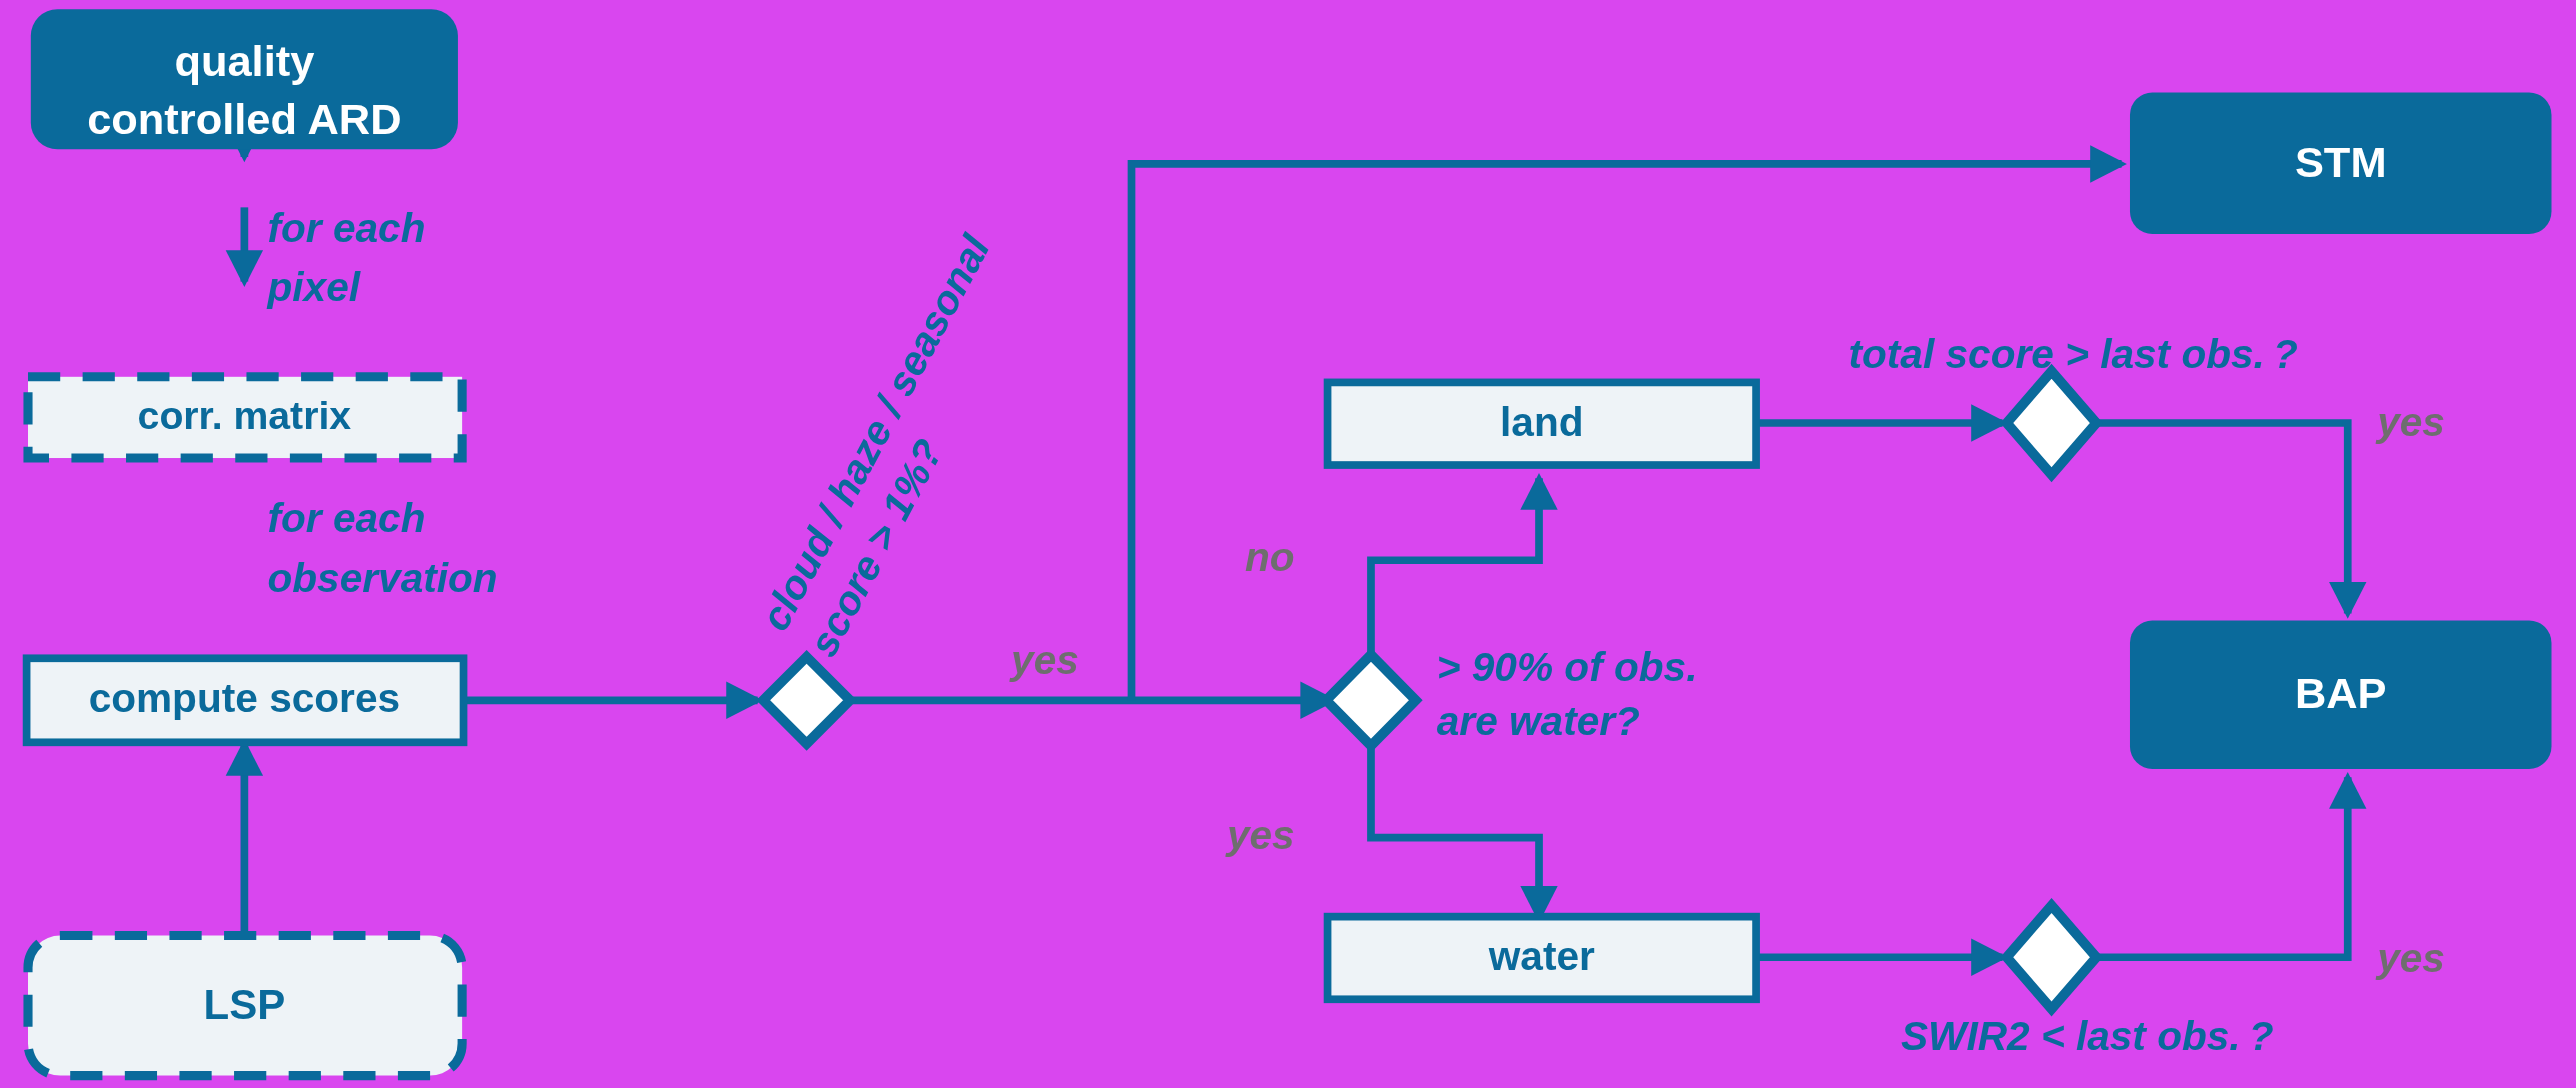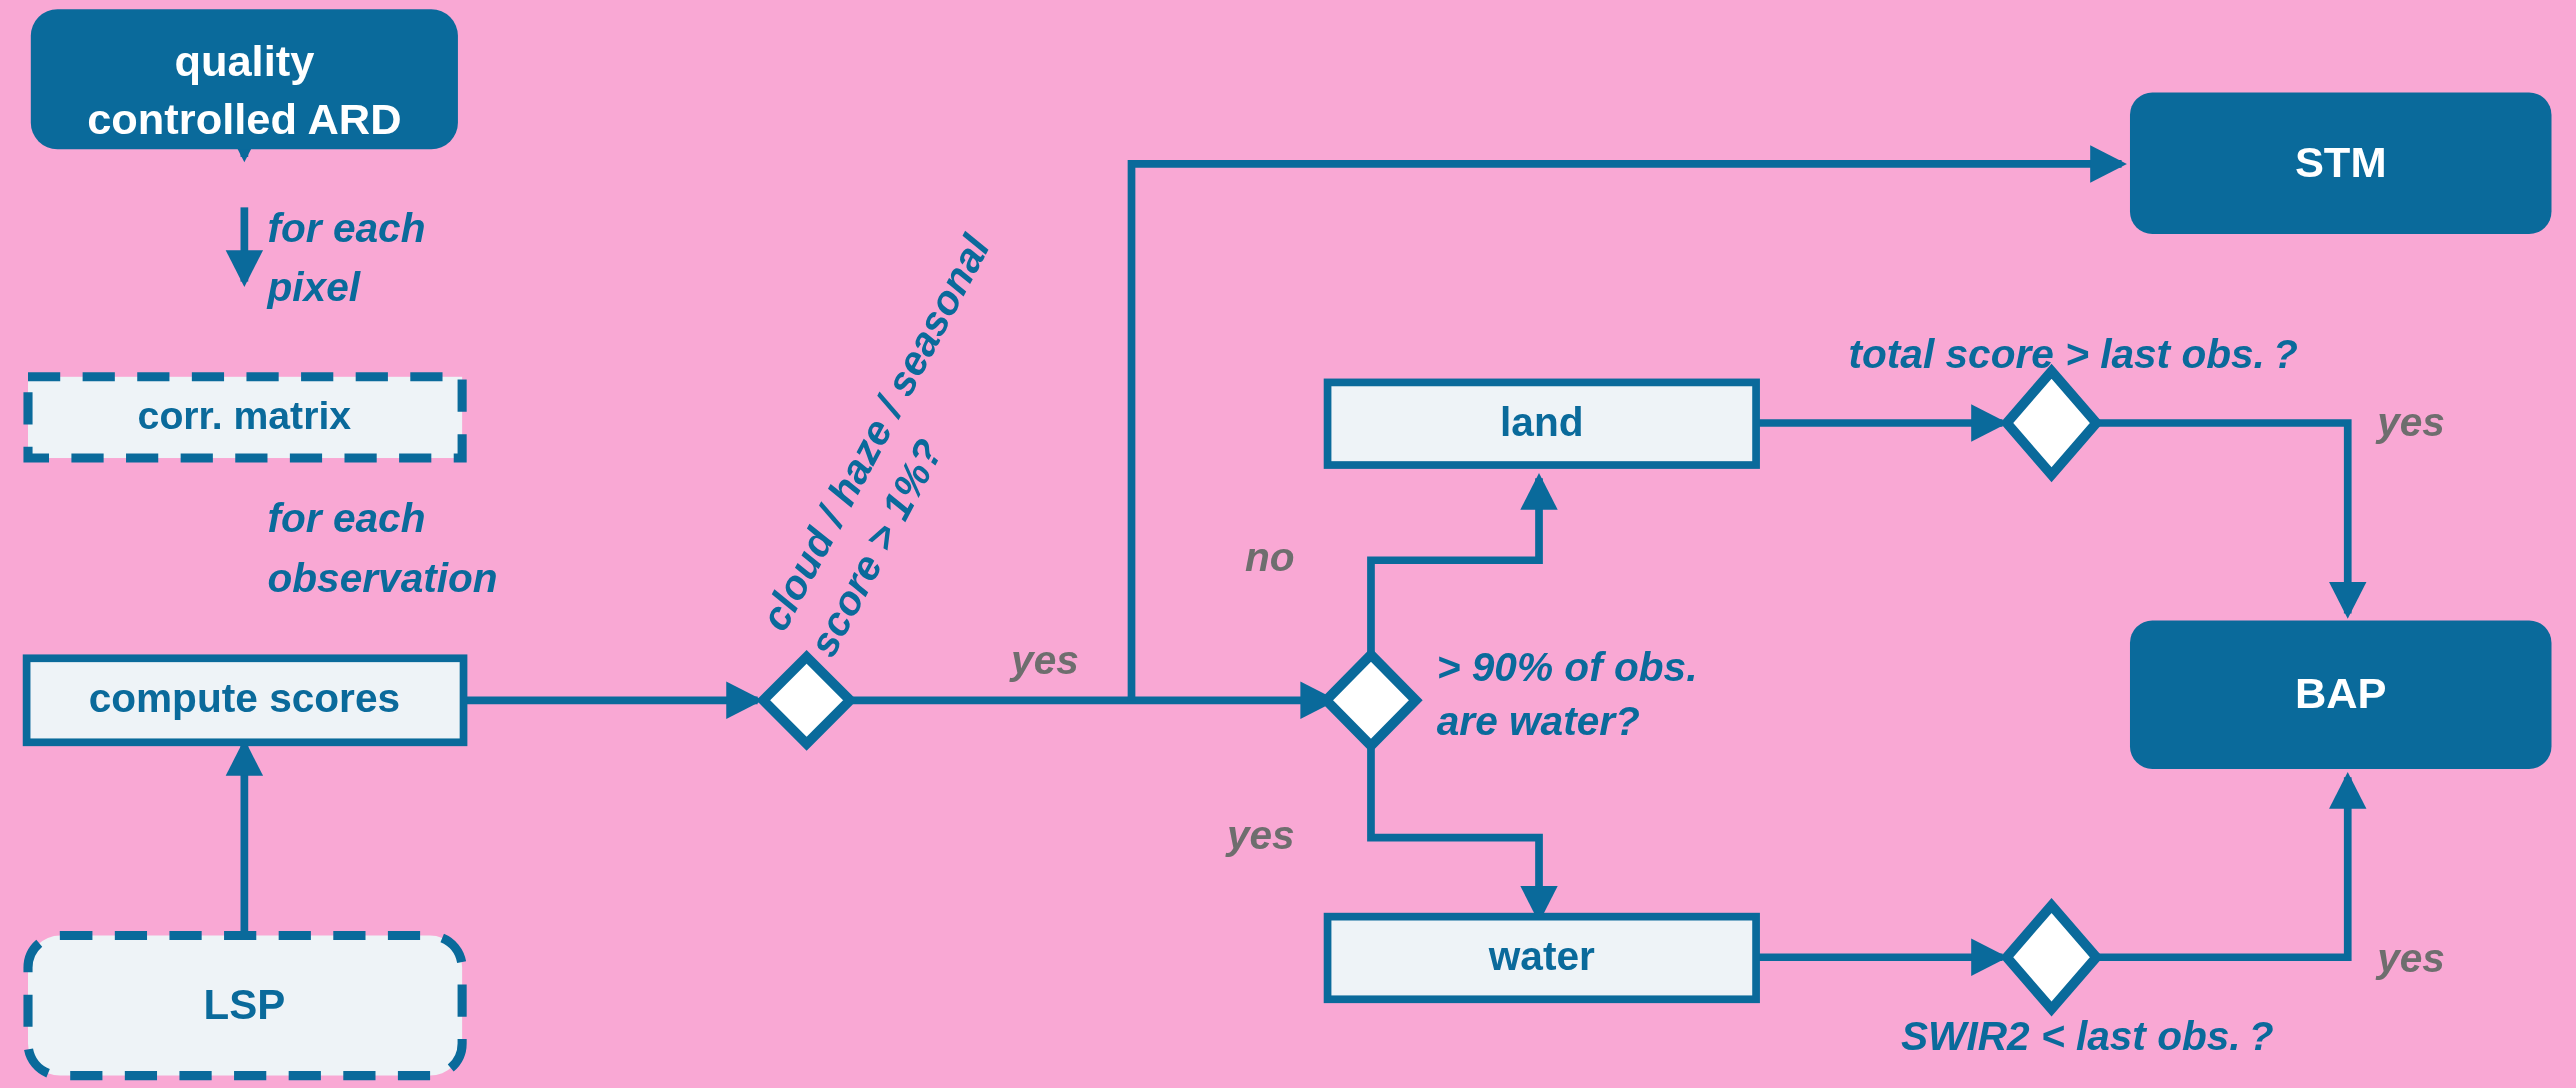--- a/index.html
+++ b/index.html
@@ -7,21 +7,21 @@
     padding: 0;
     background: #ffffff;
   }
   body {
     font-family: "Liberation Sans", sans-serif;
   }
   #stage {
     position: relative;
     width: 2576px;
     height: 1089px;
-    background: #f9a8d4;
+    background: #d946ef;
     overflow: hidden;
   }
   svg.flow {
     position: absolute;
     left: 0;
     top: 0;
     width: 2576px;
     height: 1089px;
   }
   .node-label {

